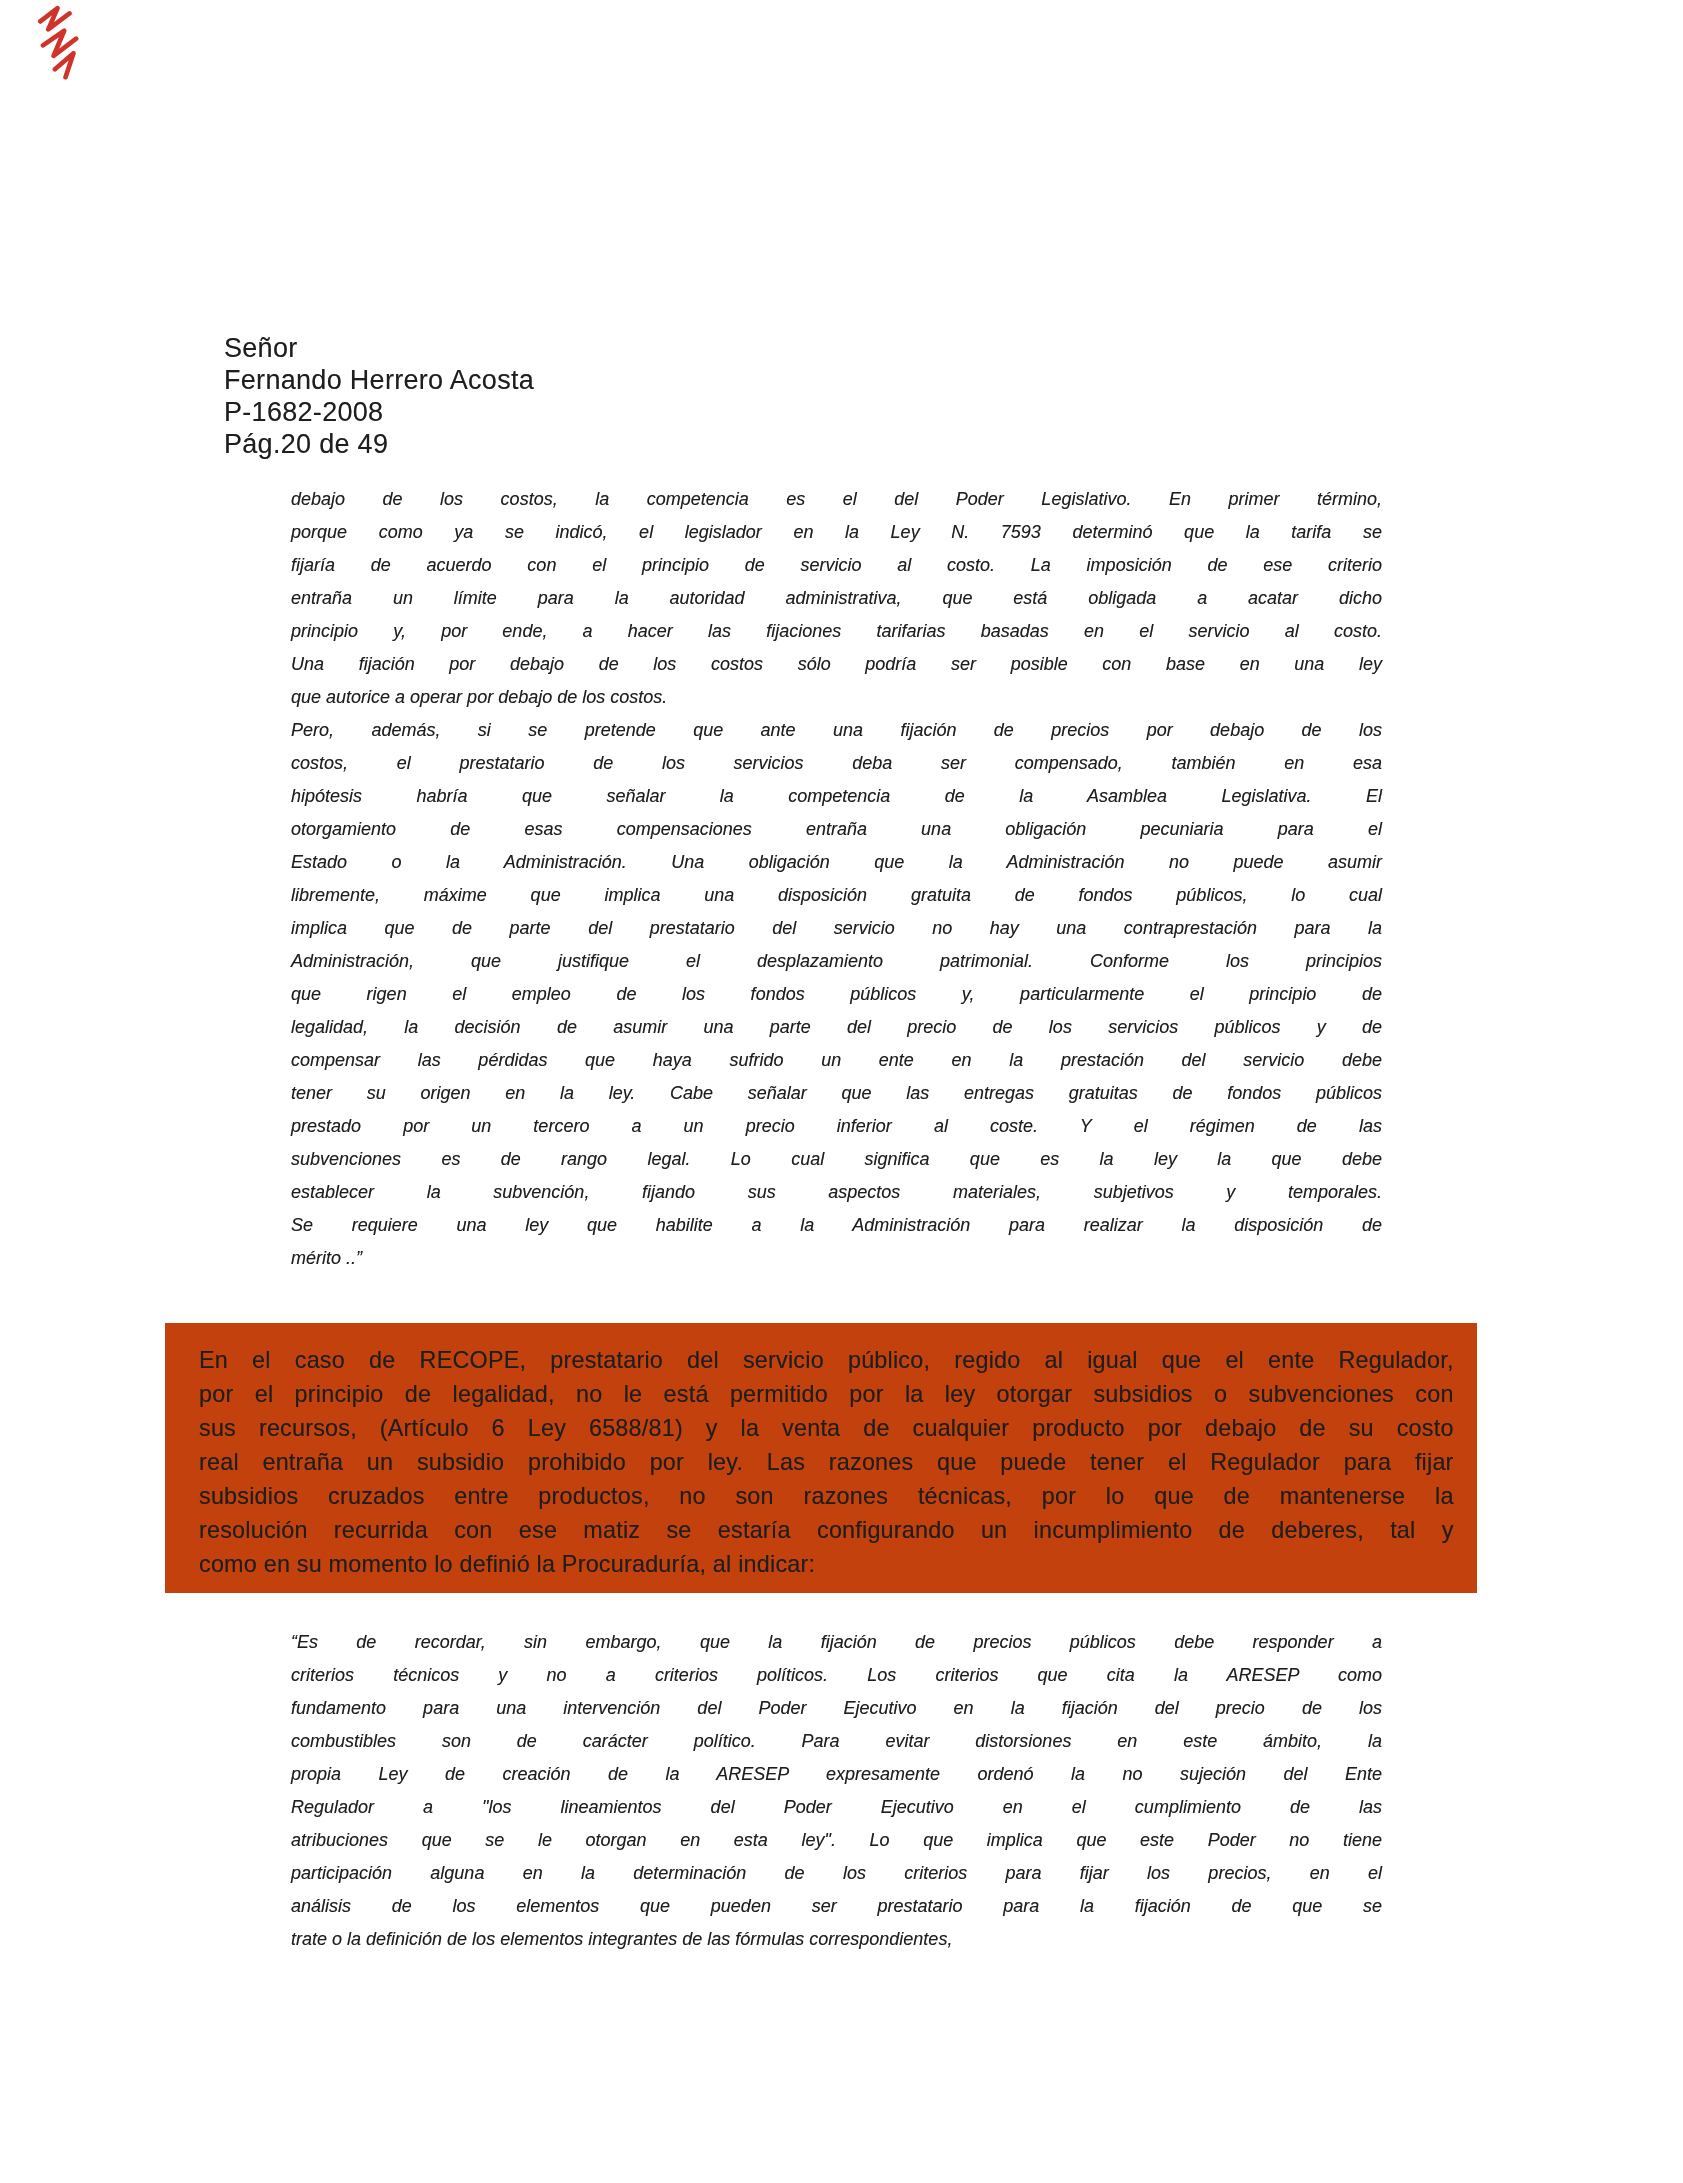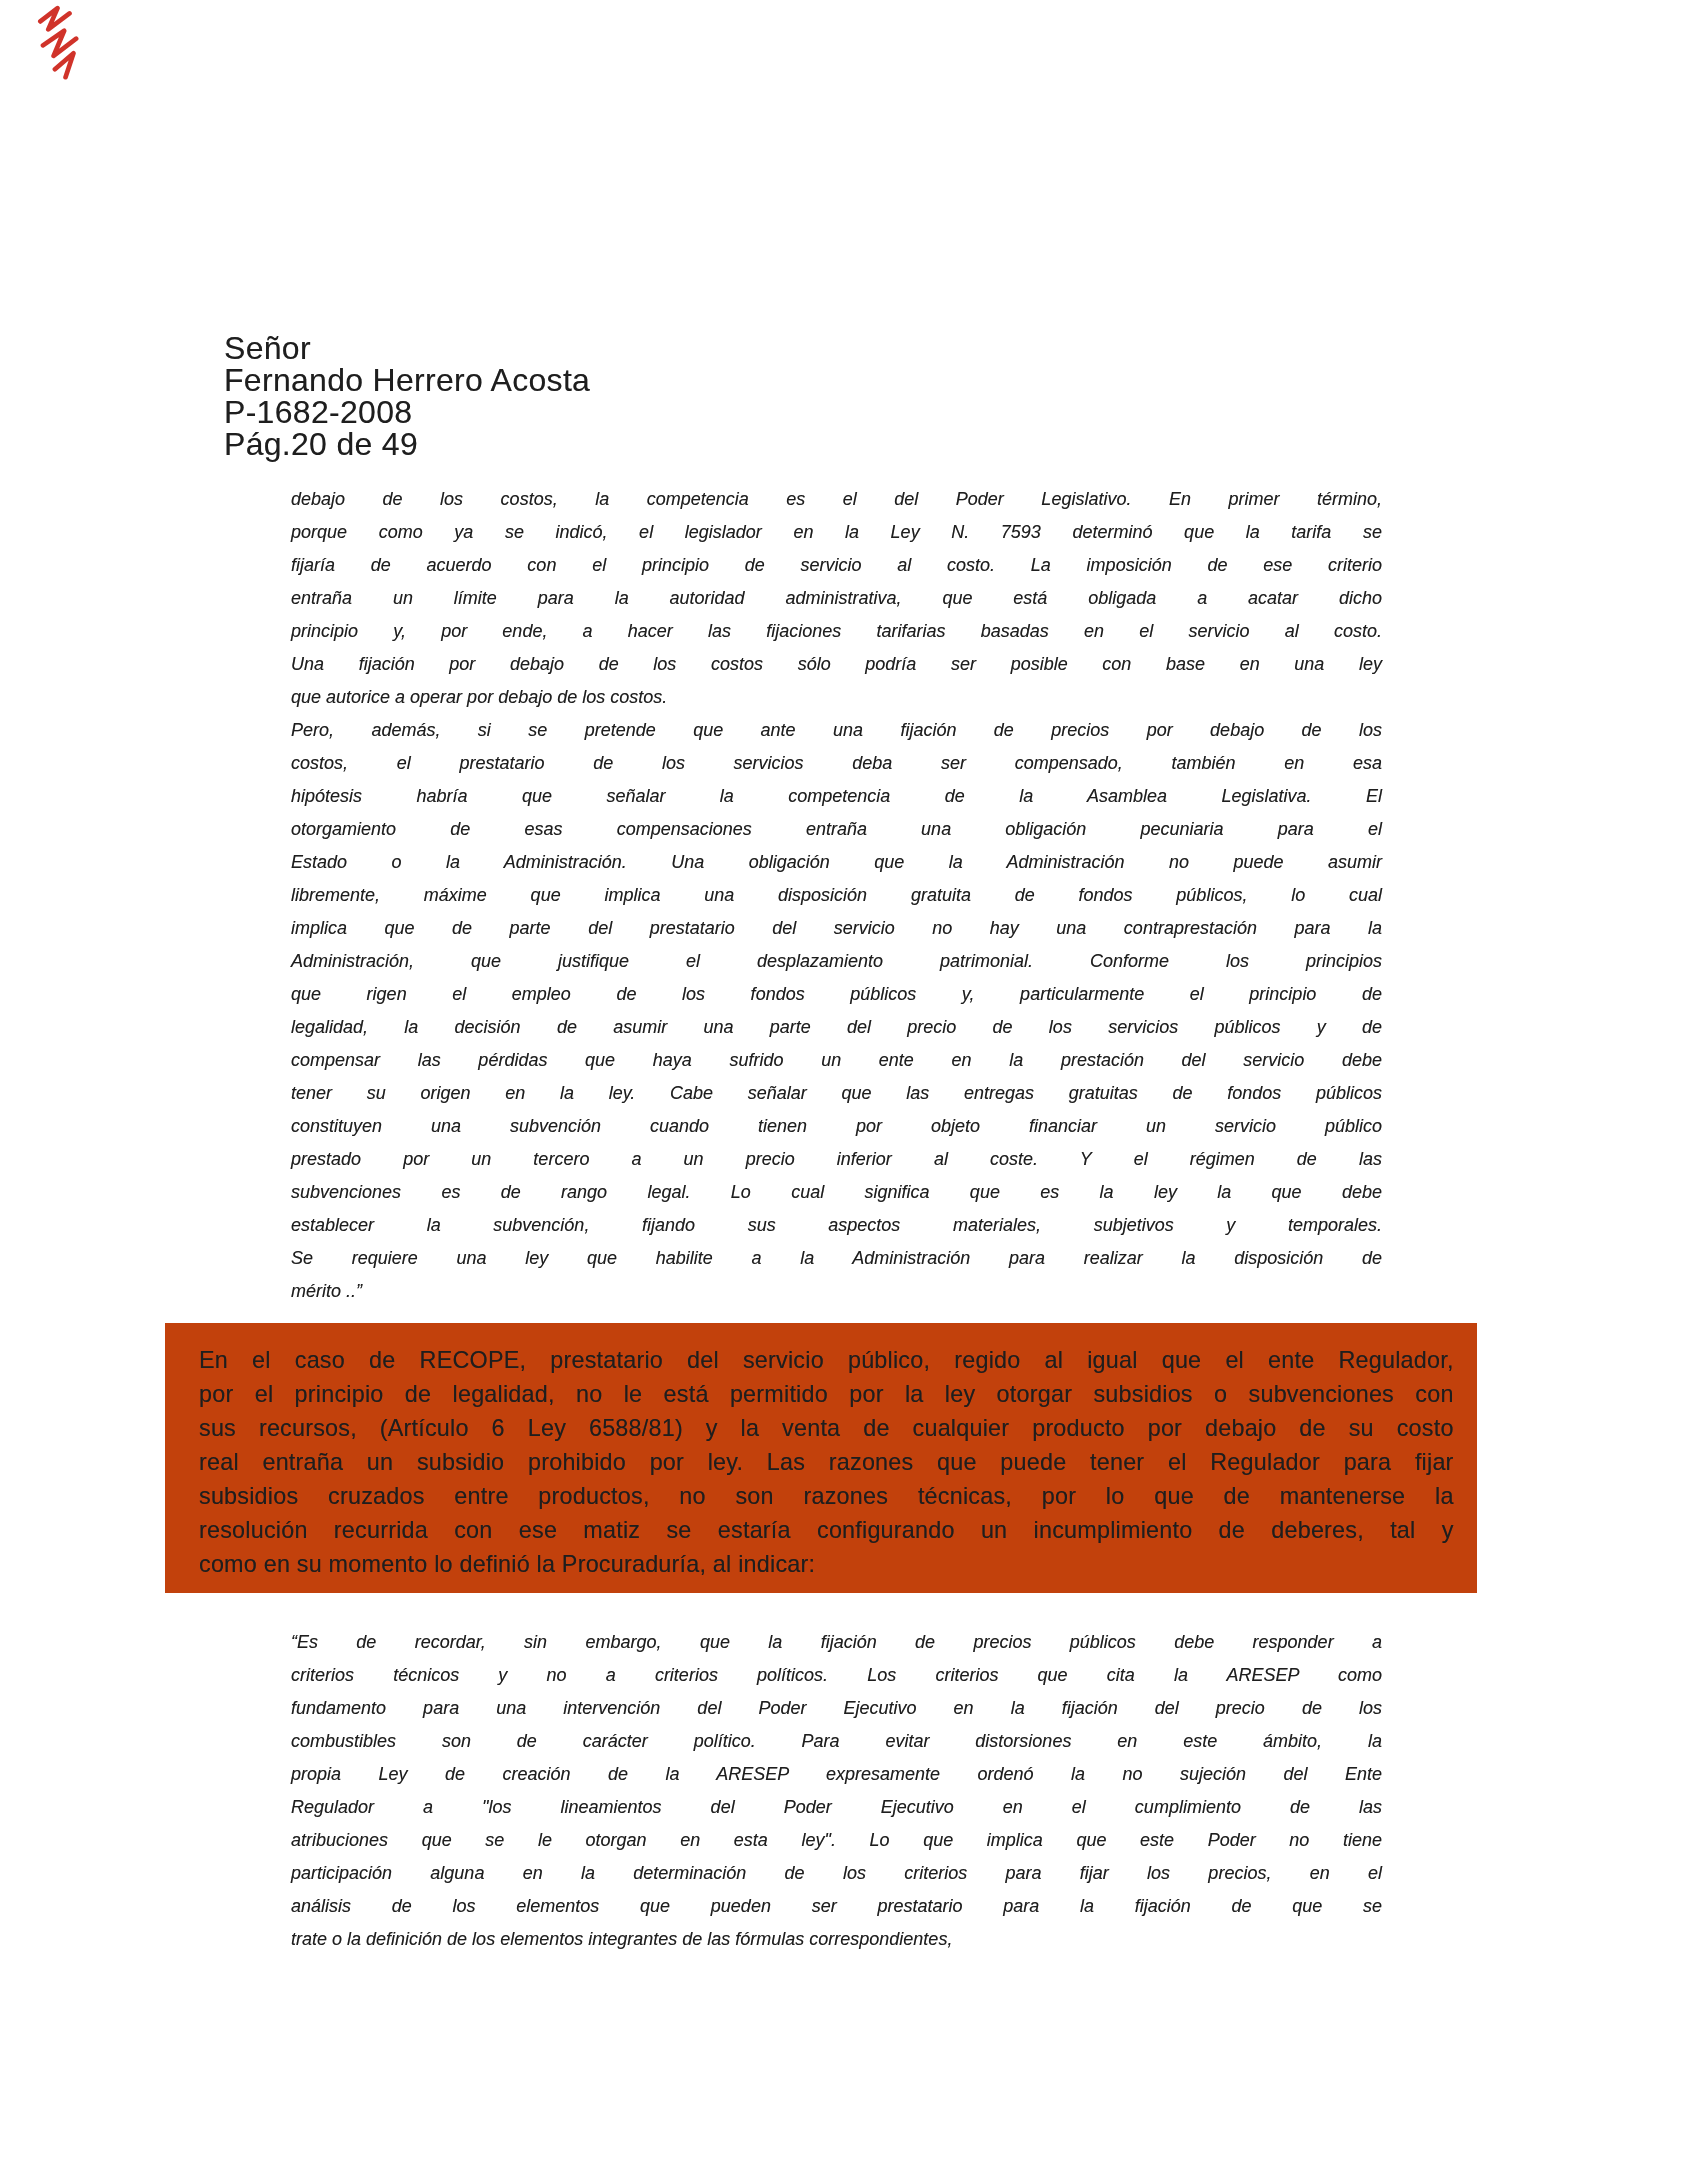--- a/index.html
+++ b/index.html
@@ -8,21 +8,21 @@
     width:1683px;height:2183px;
     background:#ffffff;
     font-family:"Liberation Sans", sans-serif;
     color:#1e1e1e;
     overflow:hidden;
   }
   .abs{position:absolute;}
   
   .letter-header{
     left:224px;top:332px;width:601px;
-    font-size:32px;line-height:32px;
+    font-size:27px;line-height:32px;
     letter-spacing:0.3px;
   }
   
   .quote{
     left:291px;width:1091px;
     font-style:italic;
     font-size:18px;line-height:33px;
   }
   .quote-1{top:483px;}
   .quote-2{top:1626px;}
@@ -77,21 +77,20 @@
         <div class="line just">hipótesis habría que señalar la competencia de la Asamblea Legislativa. El</div>
         <div class="line just">otorgamiento de esas compensaciones entraña una obligación pecuniaria para el</div>
         <div class="line just">Estado o la Administración. Una obligación que la Administración no puede asumir</div>
         <div class="line just">libremente, máxime que implica una disposición gratuita de fondos públicos, lo cual</div>
         <div class="line just">implica que de parte del prestatario del servicio no hay una contraprestación para la</div>
         <div class="line just">Administración, que justifique el desplazamiento patrimonial. Conforme los principios</div>
         <div class="line just">que rigen el empleo de los fondos públicos y, particularmente el principio de</div>
         <div class="line just">legalidad, la decisión de asumir una parte del precio de los servicios públicos y de</div>
         <div class="line just">compensar las pérdidas que haya sufrido un ente en la prestación del servicio debe</div>
         <div class="line just">tener su origen en la ley. Cabe señalar que las entregas gratuitas de fondos públicos</div>
-        <div class="line just">constituyen una subvención cuando tienen por objeto financiar un servicio público</div>
         <div class="line just">prestado por un tercero a un precio inferior al coste. Y el régimen de las</div>
         <div class="line just">subvenciones es de rango legal. Lo cual significa que es la ley la que debe</div>
         <div class="line just">establecer la subvención, fijando sus aspectos materiales, subjetivos y temporales.</div>
         <div class="line just">Se requiere una ley que habilite a la Administración para realizar la disposición de</div>
         <div class="line last">mérito ..”</div>
       </div>
   </div>
 
   <div class="abs highlight" style="background: #c2410c;">
       <div class="line just">En el caso de RECOPE, prestatario del servicio público, regido al igual que el ente Regulador,</div>

